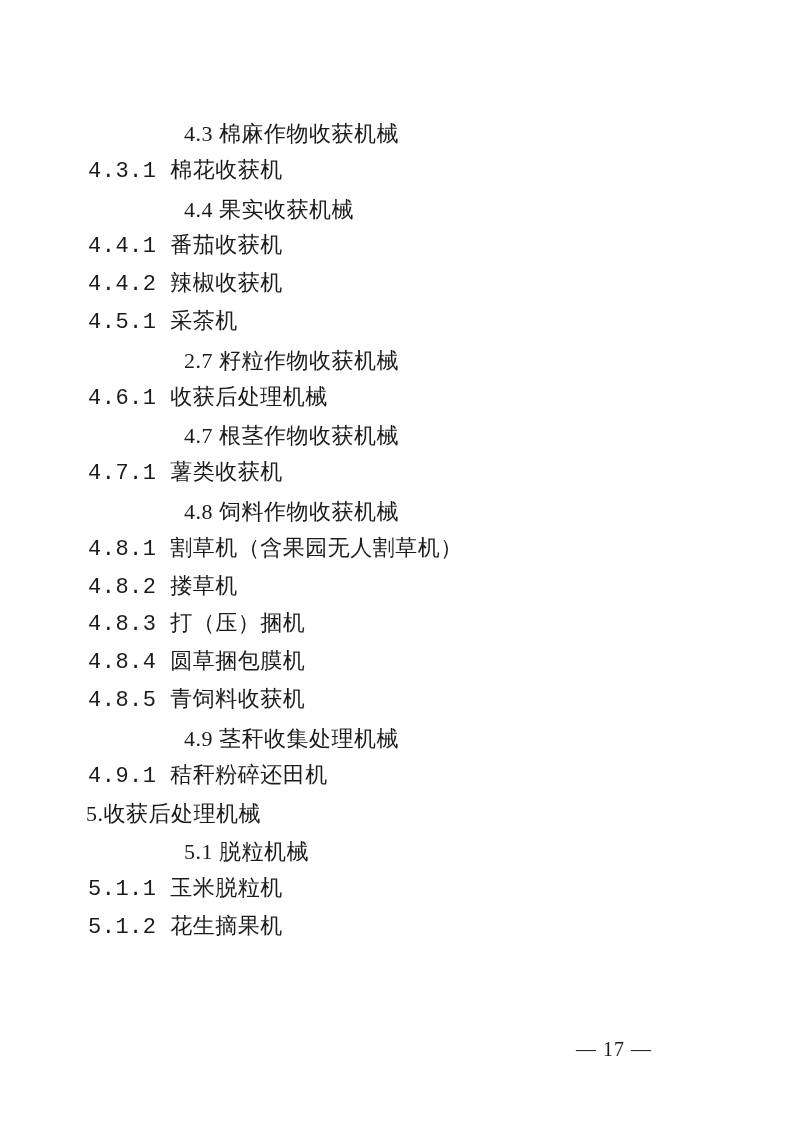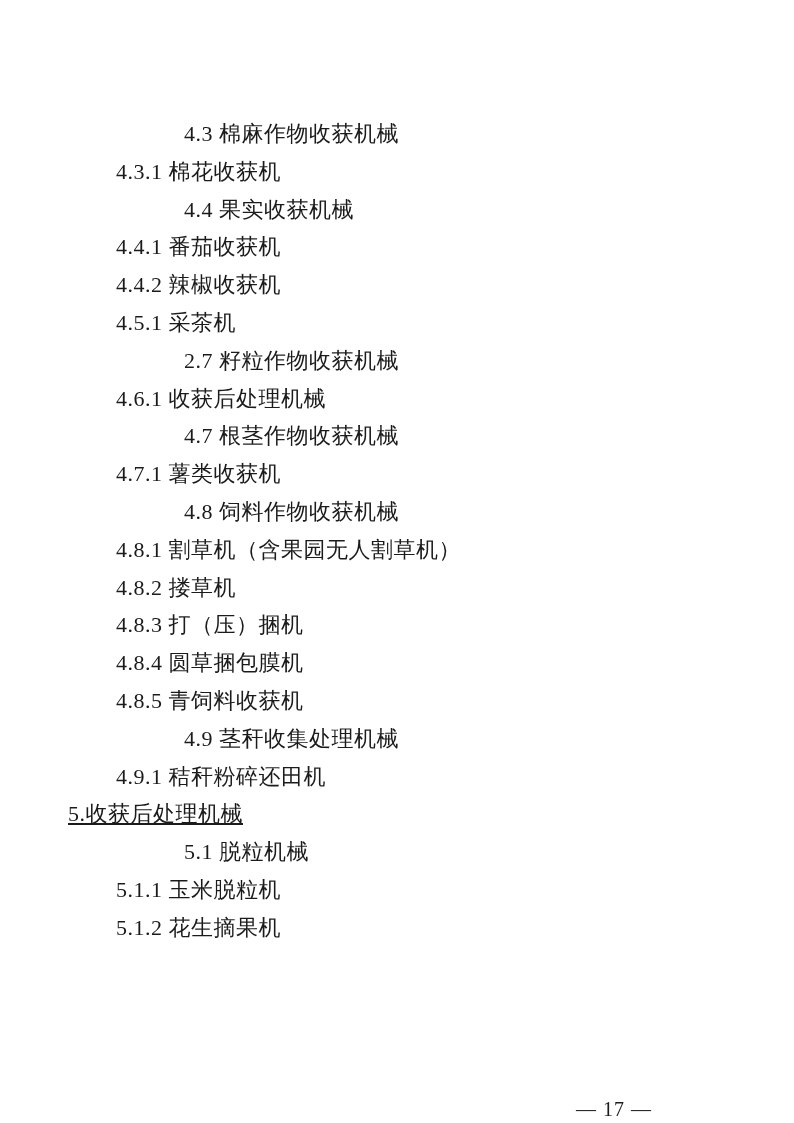--- a/index.html
+++ b/index.html
@@ -24,26 +24,26 @@
     margin-top: 13px;
   }
   .line {
     height: 37.8px;
     line-height: 37.8px;
     font-size: 22px;
     padding-left: 160px;
     white-space: pre;
     letter-spacing: 0.5px;
   }
-  .lv1 { padding-left: 68px; text-decoration: underline; }
+  .lv1 { padding-left: 86px; }
   .lv2 { padding-left: 184px; }
-  .lv3 { padding-left: 116px; }
+  .lv3 { padding-left: 88px; font-family: Liberation Mono, monospace; }
   .footer {
     position: absolute;
-    top: 1096px;
+    top: 1036px;
     left: 553px;
     width: 122px;
     text-align: center;
     font-size: 20px;
     line-height: 26px;
     letter-spacing: 1px;
     color: #1b1b1b;
   }
 </style>
 </head>

